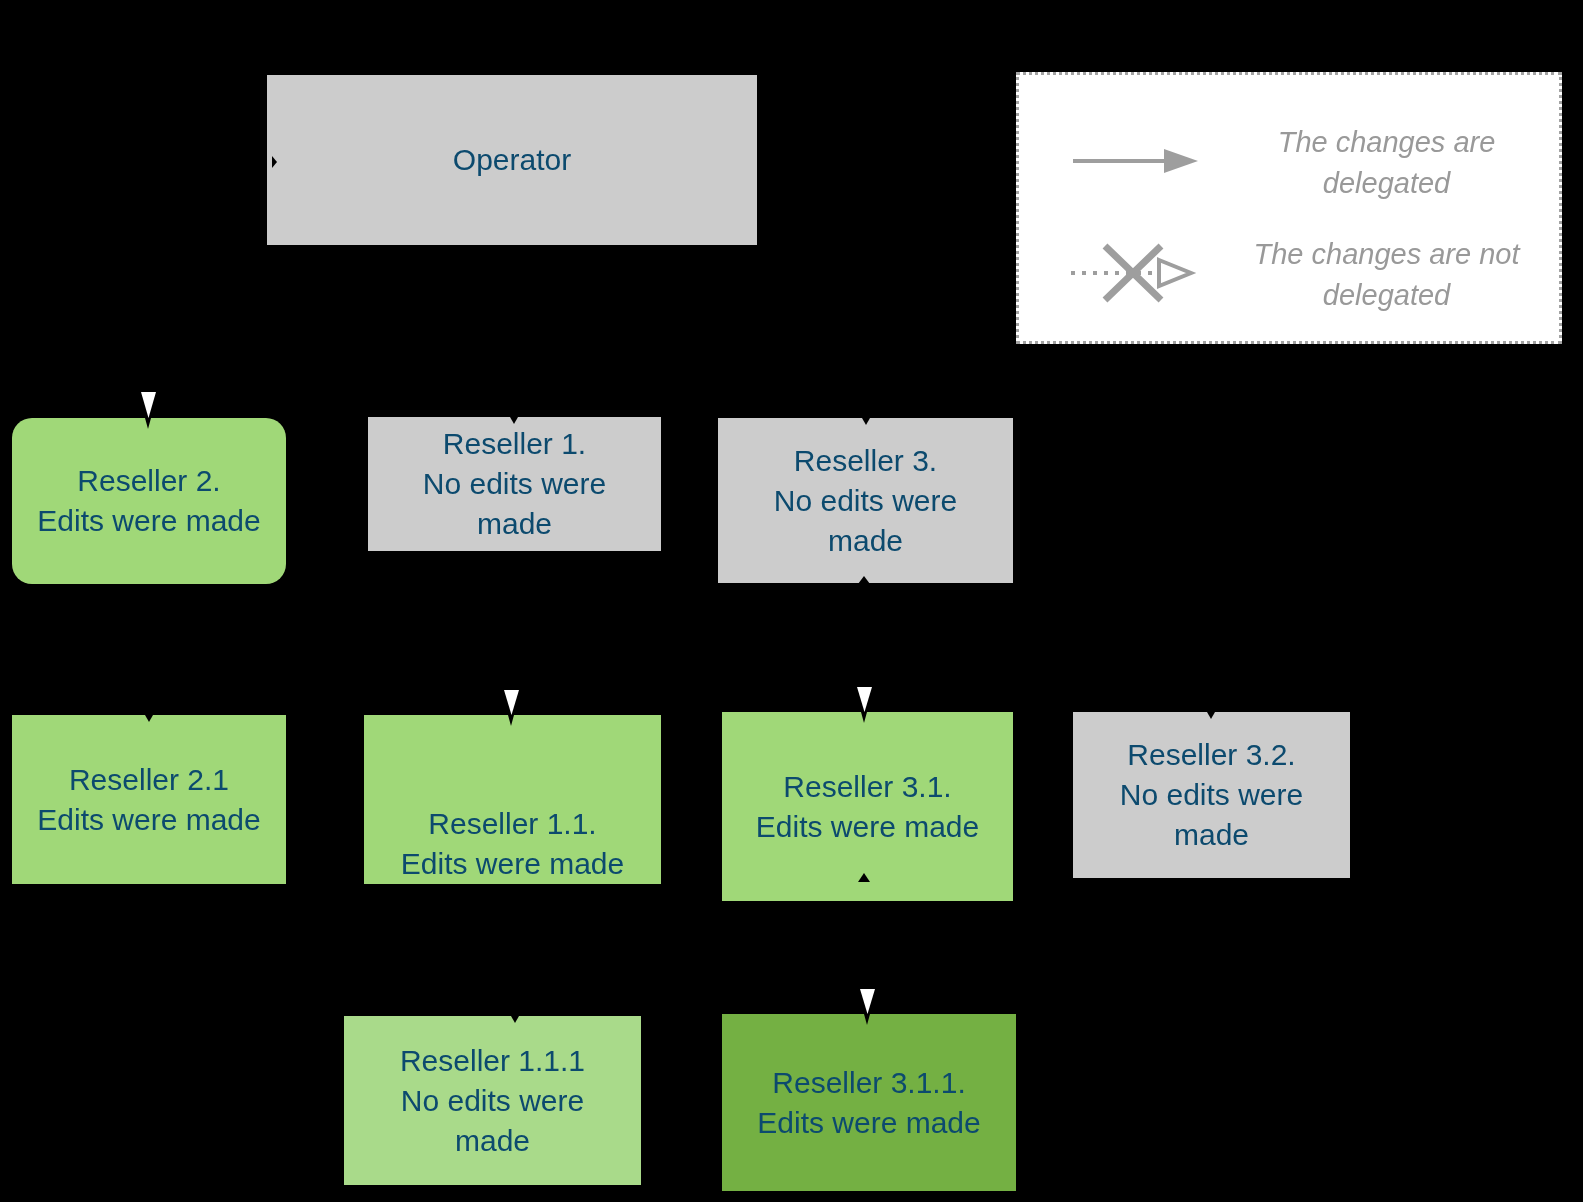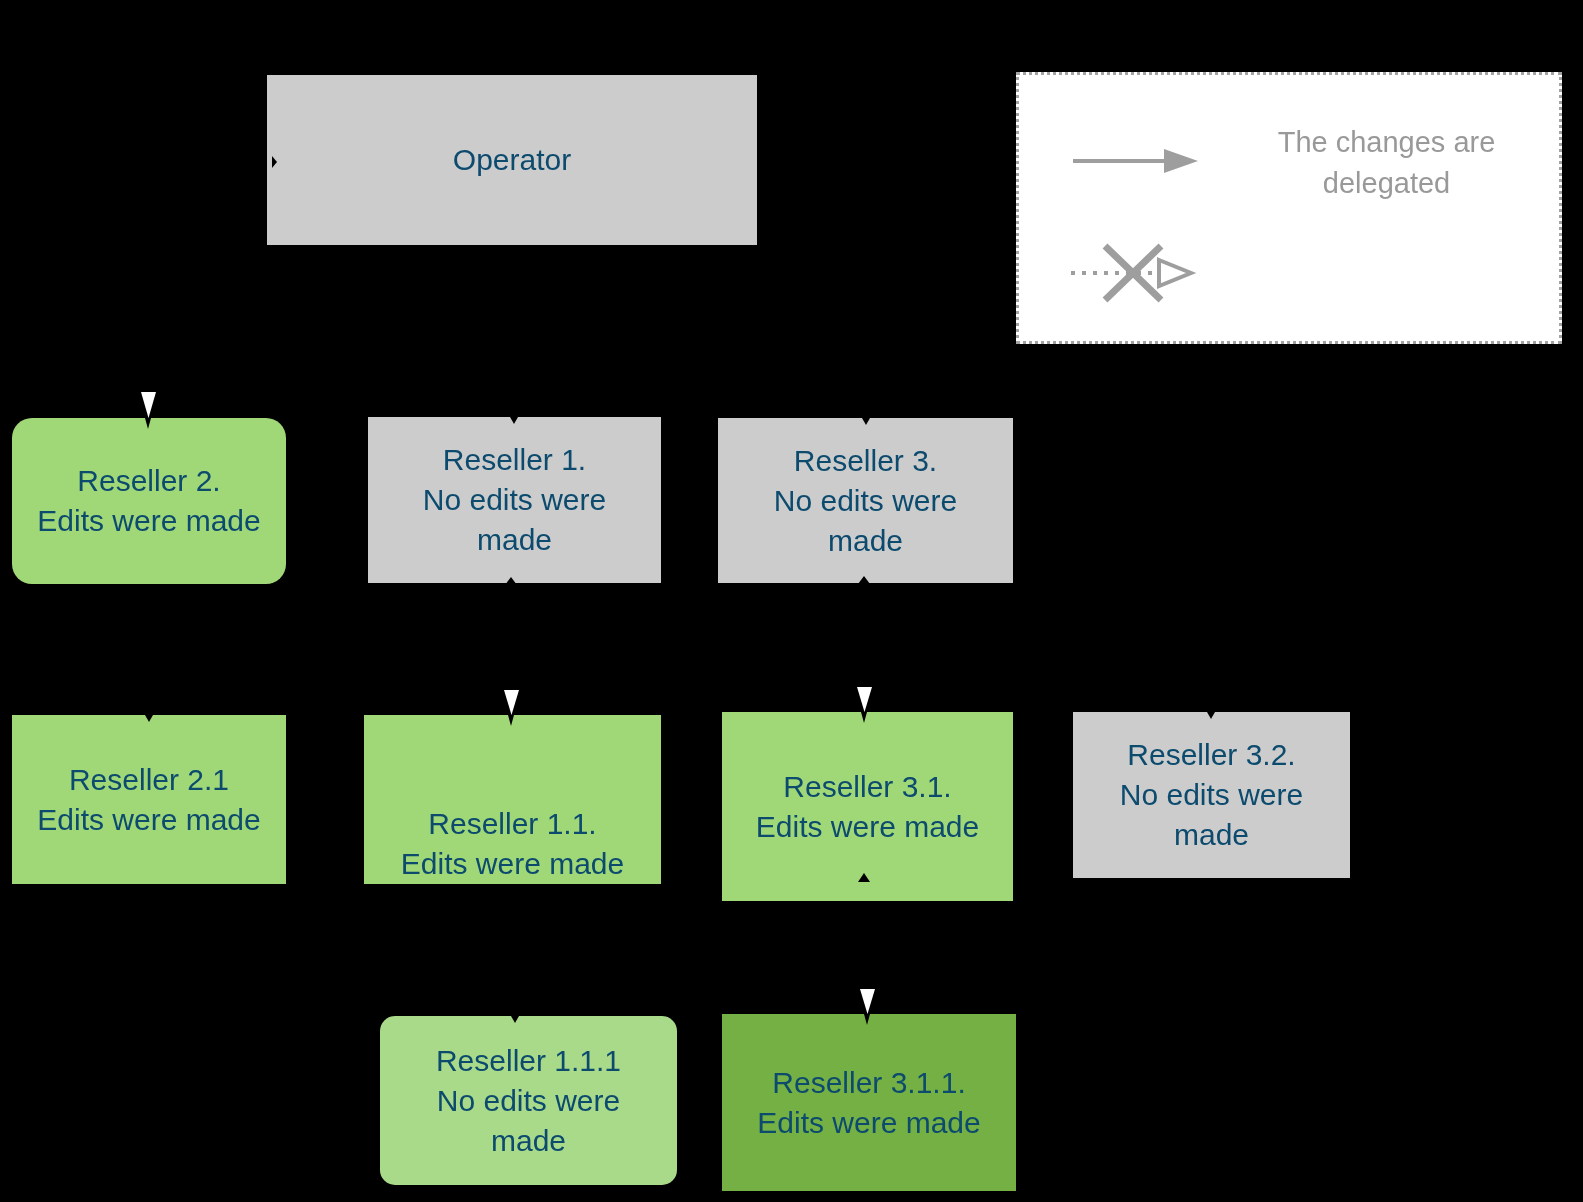--- a/index.html
+++ b/index.html
@@ -9,21 +9,21 @@
         text-align:center;color:#0c4a6e;font-size:30px;line-height:40px;box-sizing:border-box;}
   .gray{background:#cccccc;}
   .green{background:#a0d878;}
   .green-light{background:#a9da8a;}
   .green-dark{background:#74b043;}
   .ah{position:absolute;background:#ffffff;clip-path:polygon(0 0,100% 0,50% 100%);}
   .tip{position:absolute;background:#000000;clip-path:polygon(0 0,100% 0,50% 100%);}
   .bump{position:absolute;background:#000000;clip-path:polygon(50% 0,100% 100%,0 100%);}
   .notch-right{position:absolute;background:#000000;clip-path:polygon(0 0,100% 50%,0 100%);}
   .legend{position:absolute;left:1016px;top:72px;width:546px;height:272px;
-          background:#ffffff;border:3px dotted #a3a3a3;box-sizing:border-box;}
+          background:#ffffff;border:3px dotted #a3a3a3;box-sizing:border-box;font-style:italic;}
   .legend-label{position:absolute;left:200px;width:335px;color:#999999;
                 font-size:29px;line-height:41px;text-align:center;}
   .glyph{position:absolute;}
 </style>
 </head>
 <body>
 
 <div class="canvas">
 
   <div class="node gray" style="left:267px;top:75px;width:490px;height:170px;">
@@ -36,29 +36,30 @@
       <line x1="2" y1="15" x2="96" y2="15" stroke="#9e9e9e" stroke-width="4"></line>
       <path d="M93 3 L127 15 L93 27 Z" fill="#9e9e9e"></path>
     </svg>
     <div class="legend-label" style="top:47px;">The changes are delegated</div>
 
     <svg class="glyph" style="left:48px;top:166px;" width="130" height="64" viewBox="0 0 130 64">
       <line x1="4" y1="32" x2="90" y2="32" stroke="#9e9e9e" stroke-width="4" stroke-dasharray="4 7"></line>
       <path d="M38 5 L94 59 M94 5 L38 59" stroke="#9e9e9e" stroke-width="7" fill="none"></path>
       <path d="M92 19 L124 32 L92 45 Z" fill="#ffffff" stroke="#9e9e9e" stroke-width="4"></path>
     </svg>
+    <div class="legend-label" style="top:159px;">The changes are not delegated</div>
   </div>
 
   <div class="node green" style="left:12px;top:418px;width:274px;height:166px;padding:0 18px;border-radius:20px;">
     <div>
       <div>Reseller 2.</div>
       <div>Edits were made</div>
     </div>
   </div>
-  <div class="node gray" style="left:368px;top:417px;width:293px;height:166px;padding:0 25px;">
+  <div class="node gray" style="left:368px;top:417px;width:293px;height:134px;padding:0 25px;">
     <div>
       <div>Reseller 1.</div>
       <div>No edits were made</div>
     </div>
   </div>
   <div class="node gray" style="left:718px;top:418px;width:295px;height:165px;padding:0 25px;">
     <div>
       <div>Reseller 3.</div>
       <div>No edits were made</div>
     </div>
@@ -82,21 +83,21 @@
       <div>Edits were made</div>
     </div>
   </div>
   <div class="node gray" style="left:1073px;top:712px;width:277px;height:166px;padding:0 20px;">
     <div>
       <div>Reseller 3.2.</div>
       <div>No edits were made</div>
     </div>
   </div>
 
-  <div class="node green-light" style="left:380px;top:1016px;width:297px;height:169px;padding:0 25px;border-radius:15px;">
+  <div class="node green-light" style="left:344px;top:1016px;width:297px;height:169px;padding:0 25px;">
     <div>
       <div>Reseller 1.1.1</div>
       <div>No edits were made</div>
     </div>
   </div>
   <div class="node green-dark" style="left:722px;top:1014px;width:294px;height:177px;padding:0 22px;">
     <div>
       <div>Reseller 3.1.1.</div>
       <div>Edits were made</div>
     </div>

